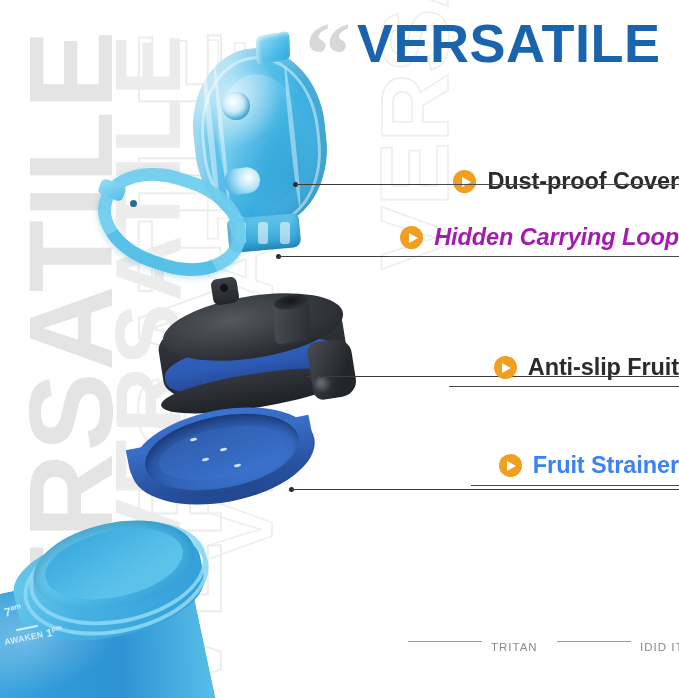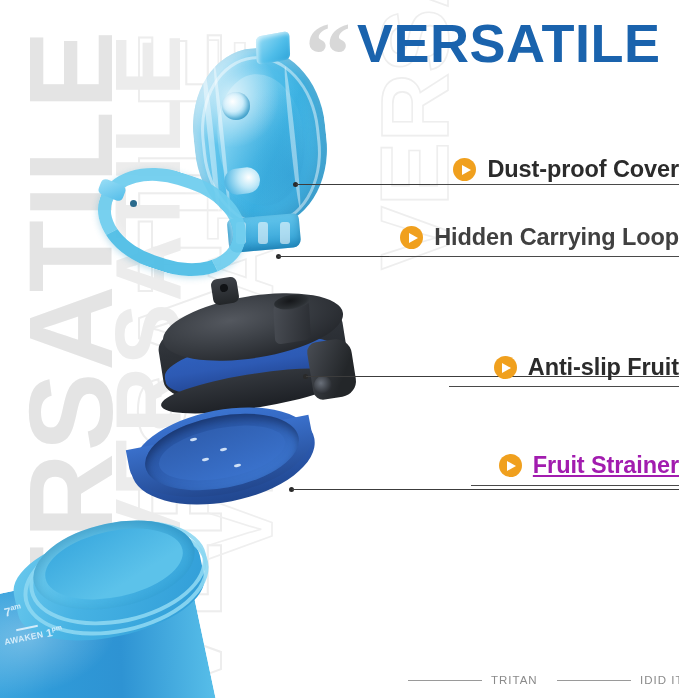--- a/index.html
+++ b/index.html
@@ -164,23 +164,22 @@
     width: 5px;
     height: 5px;
     border-radius: 50%;
     background: #2a2a2a;
   }
 
   
   .footer-item {
     position: absolute;
     display: flex;
-    align-items: center;
     gap: 9px;
-    top: 674px;
+    top: 641px;
   }
   .footer-rule {
     width: 74px;
     height: 1px;
     background: #9a9a9a;
   }
   .footer-text {
     font-size: 11.5px;
     color: #8a8a8a;
     letter-spacing: 1px;
@@ -565,49 +564,49 @@
 
   <div class="leader-dot" style="left:276px;top:254px;"></div>
   <div class="leader" style="left:278px;top:256px;width:401px;"></div>
 
   <div class="leader-dot" style="left:303px;top:374px;"></div>
   <div class="leader" style="left:306px;top:376px;width:373px;"></div>
 
   <div class="leader-dot" style="left:289px;top:487px;"></div>
   <div class="leader" style="left:292px;top:489px;width:387px;"></div>
 
-  <div class="feature" style="top:156px;">
+  <div class="feature" style="top:168px;">
     <span class="play-icon" style="background: rgb(240, 160, 30);">
         <span class="tri"></span>
       </span>
     <span class="feature-text" style="color: rgb(43, 43, 43);">Dust-proof Cover</span>
   </div>
   <div class="divider" style="top:184px;width:249px;"></div>
 
   <div class="feature" style="top:224px;">
     <span class="play-icon" style="background: rgb(240, 160, 30);">
         <span class="tri"></span>
       </span>
-    <span class="feature-text" style="color: #404040;">Hidden Carrying Loop</span>
+    <span class="feature-text" style="color: #a21caf; font-style: italic;">Hidden Carrying Loop</span>
   </div>
   <div class="divider" style="top:256px;width:290px;"></div>
 
   <div class="feature" style="top:354px;">
     <span class="play-icon" style="background: rgb(240, 160, 30);">
         <span class="tri"></span>
       </span>
     <span class="feature-text" style="color: rgb(43, 43, 43);">Anti-slip Fruit</span>
   </div>
   <div class="divider" style="top:386px;width:230px;"></div>
 
   <div class="feature" style="top:452px;">
     <span class="play-icon" style="background: rgb(240, 160, 30);">
         <span class="tri"></span>
       </span>
-    <span class="feature-text" style="color: #a21caf; text-decoration: underline;">Fruit Strainer</span>
+    <span class="feature-text" style="color: #3b82f6;">Fruit Strainer</span>
   </div>
   <div class="divider" style="top:485px;width:208px;"></div>
 
   <div class="footer-item" style="left:408px;">
     <span class="footer-rule"></span>
     <span class="footer-text">TRITAN</span>
   </div>
   <div class="footer-item" style="left:557px;">
     <span class="footer-rule"></span>
     <span class="footer-text">IDID IT</span>

